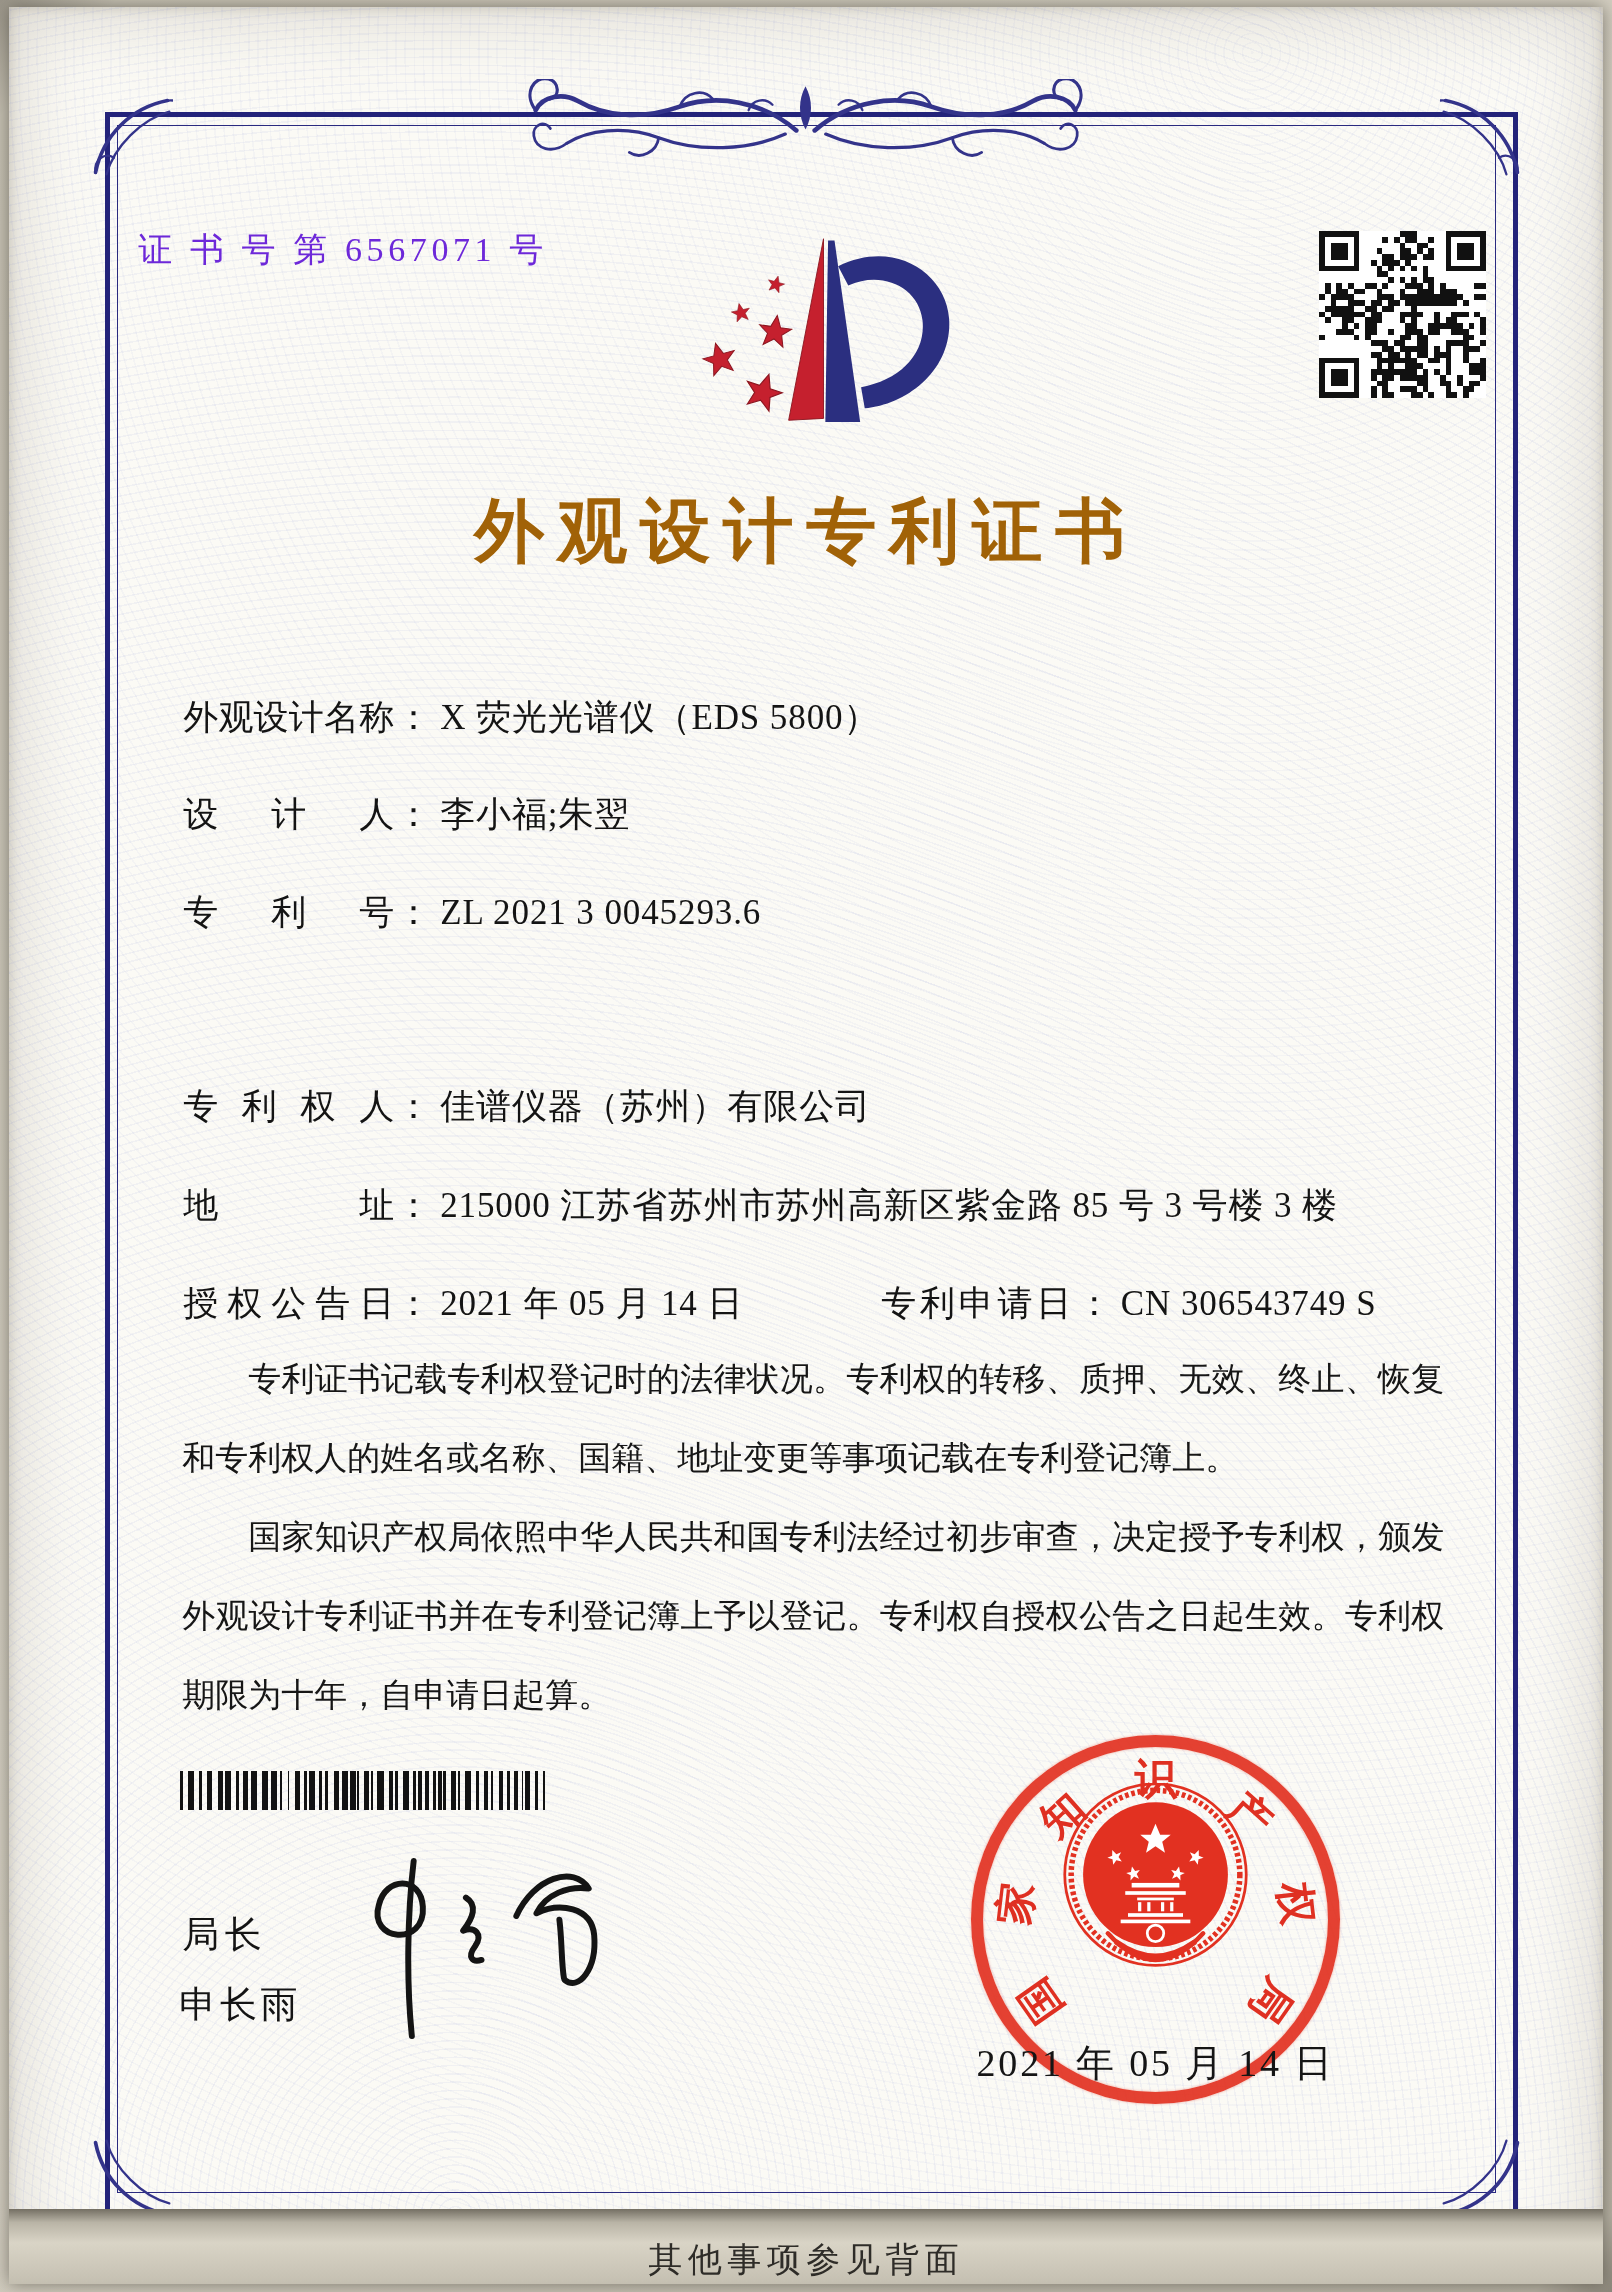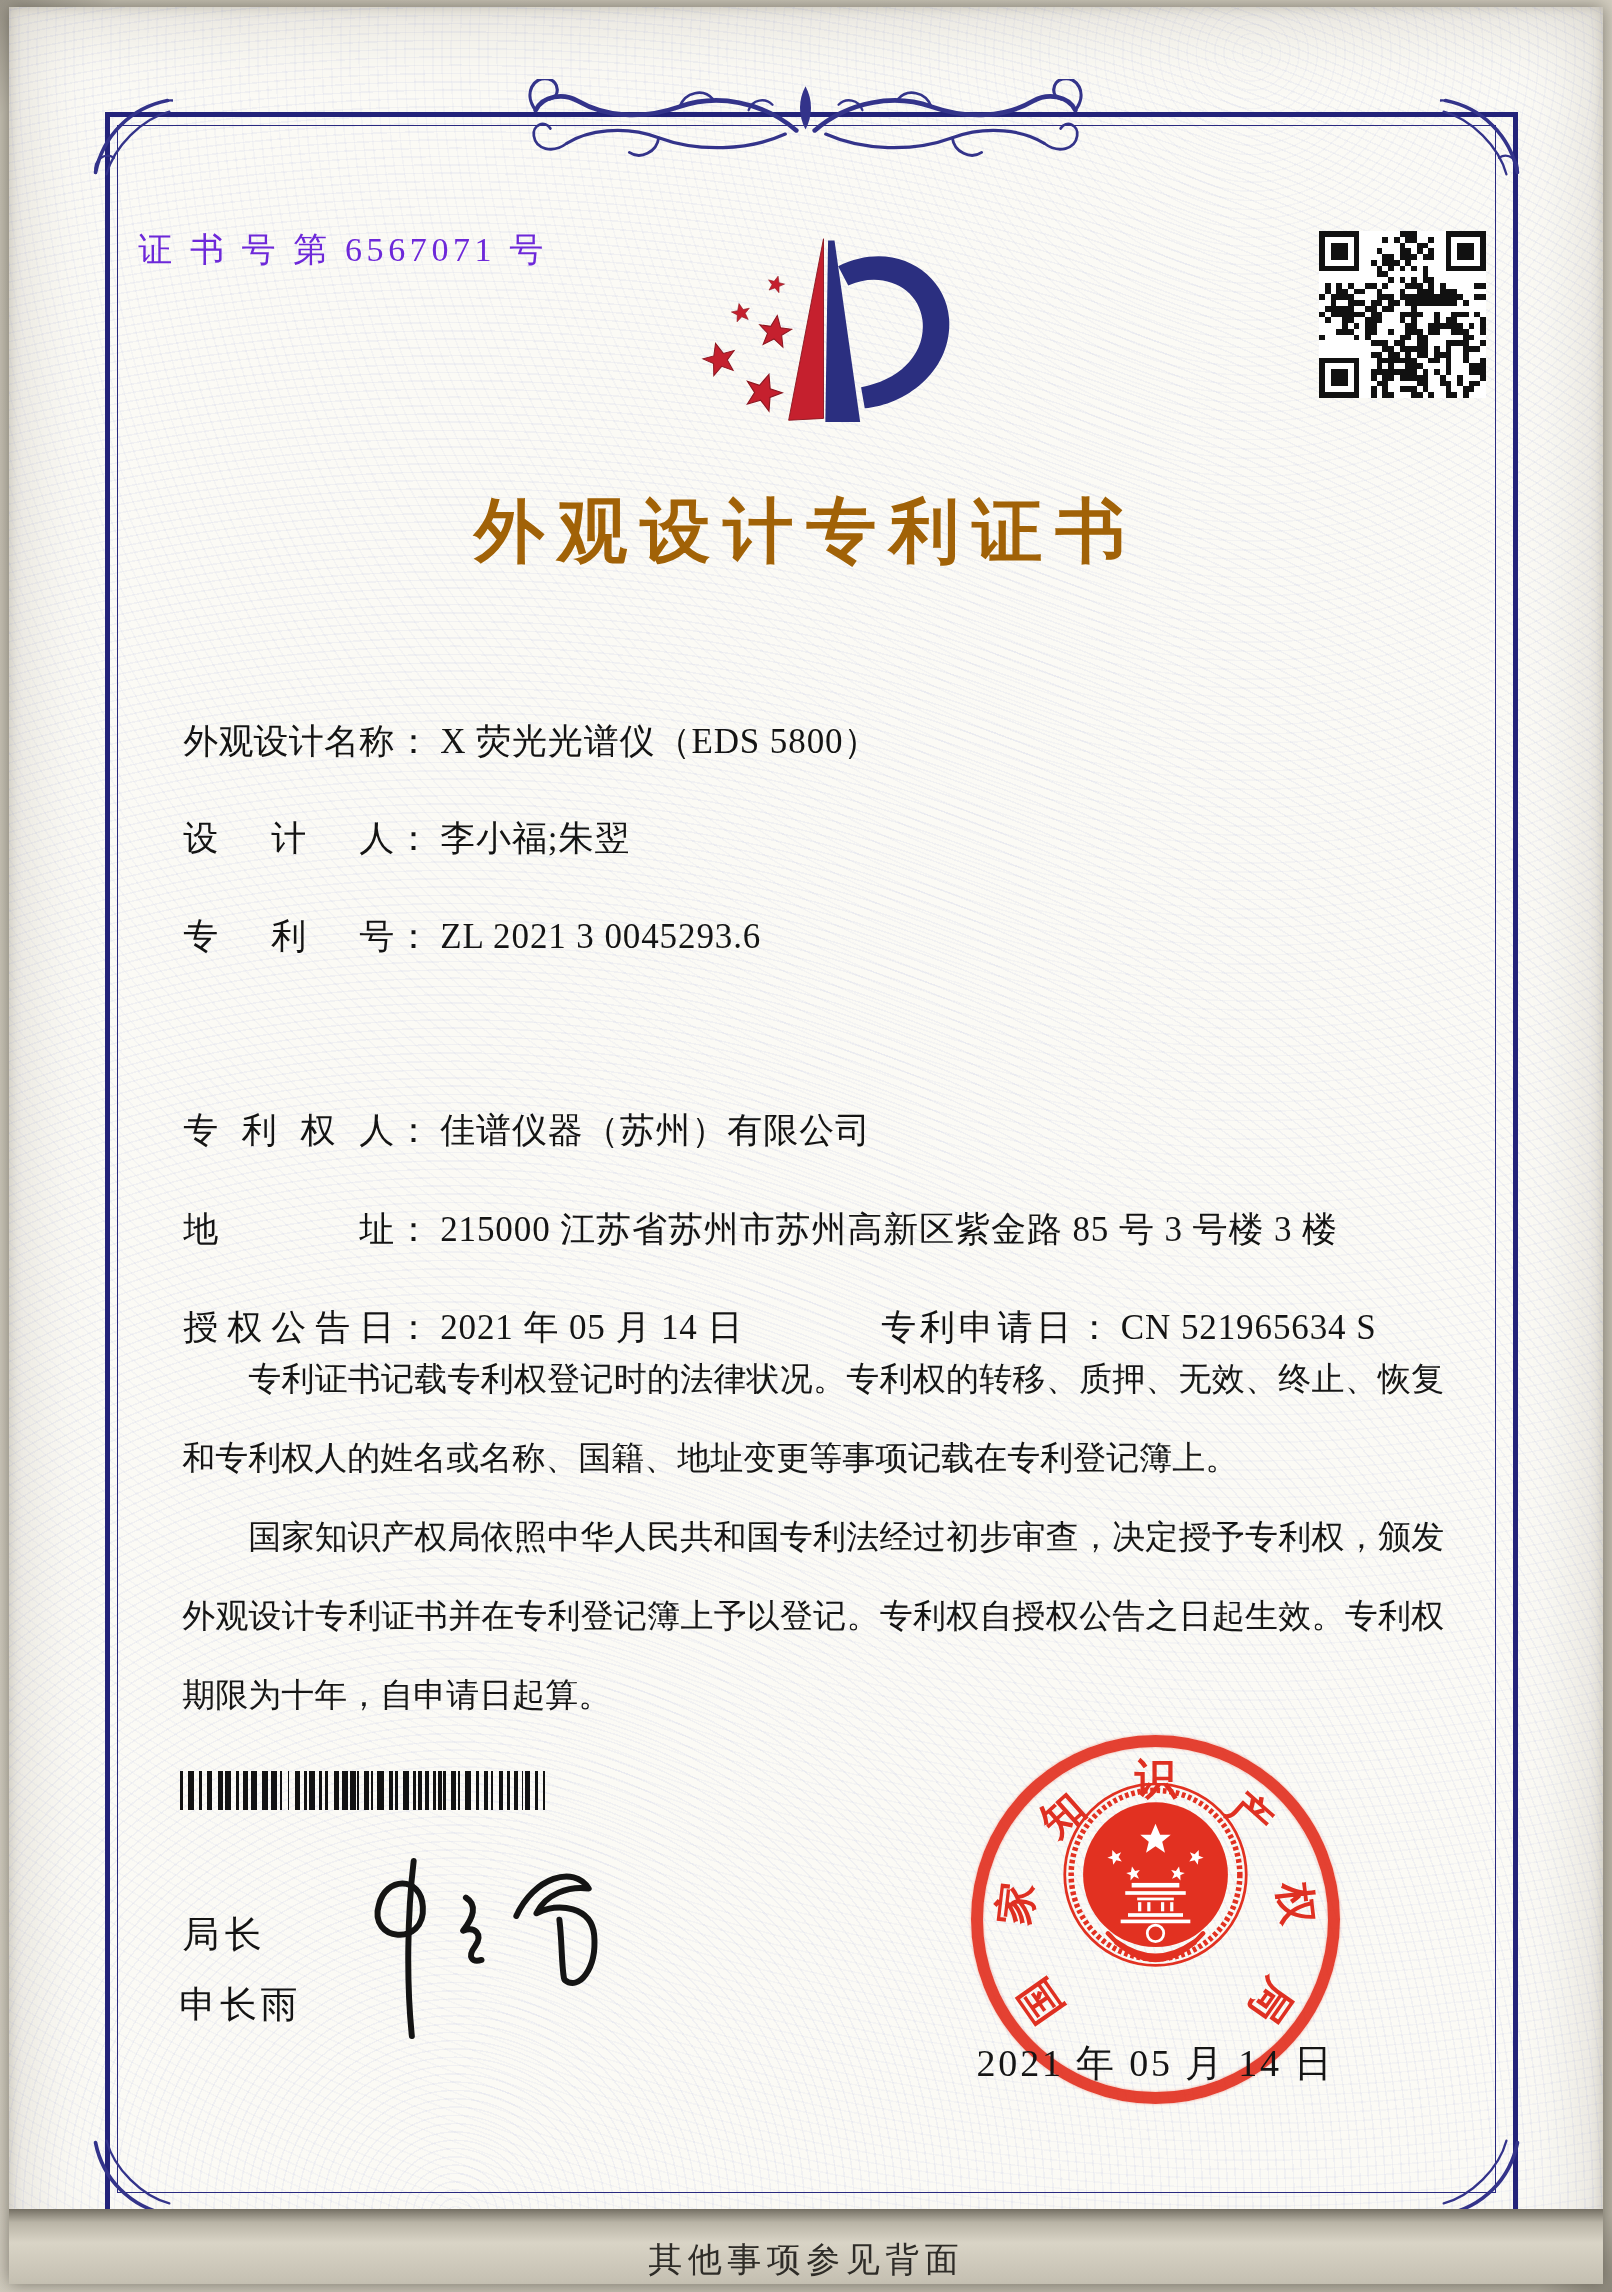--- a/index.html
+++ b/index.html
@@ -19,21 +19,21 @@
     background:
       repeating-radial-gradient(circle at 28% 97%, rgba(110,125,205,.075) 0 1.5px, transparent 1.5px 8.3px),
       repeating-radial-gradient(circle at 78% 2%, rgba(110,125,205,.05) 0 1.5px, transparent 1.5px 9.2px);
   }
   .frame-outer{position:absolute;left:96px;top:105px;width:1403px;height:2092px;border:5.5px solid #23237a;}
   .frame-inner{position:absolute;left:108px;top:118px;width:1377px;height:2066px;border:1.8px solid #2a2a80;}
   .abs{position:absolute;}
   .cert-no{left:129px;top:220px;font-size:34px;color:#6d28d9;letter-spacing:4.6px;}
   .title{left:0;right:0;top:478px;text-align:center;font-size:70px;font-weight:bold;color:#a16207;letter-spacing:13px;margin:0;}
   .row{left:174px;font-size:35px;color:#141414;white-space:nowrap;}
-  .flabel{display:inline-block;width:211px;text-align:justify;text-align-last:justify;margin-top:24px;}
+  .flabel{display:inline-block;width:211px;text-align:justify;text-align-last:justify;}
   .fcolon{margin:0 9.2px 0 1.8px;}
   .fvalue{letter-spacing:0.9px;text-align:center;}
   .group2{margin-left:138px;}
   .flabel2{letter-spacing:3.7px;}
   .bodytext{left:173px;top:1333px;width:1262px;font-size:33px;line-height:79px;color:#161616;text-align:justify;}
   .bodytext p{margin:0;text-indent:2em;}
   .barcode{left:171px;top:1764px;width:377px;height:39px;display:flex;align-items:stretch;}
   .barcode div{background:#121212;height:100%;}
   .sig-title{left:173px;top:1903px;font-size:37px;color:#141414;letter-spacing:5.5px;}
   .sig-name{left:170px;top:1973px;font-size:37px;color:#141414;letter-spacing:3.7px;}
@@ -450,21 +450,21 @@
   <div class="abs row" style="top:882px">
     <span class="flabel">专利号</span><span class="fcolon">：</span><span class="fvalue">ZL 2021 3 0045293.6</span>
   </div>
   <div class="abs row" style="top:1076px">
     <span class="flabel">专利权人</span><span class="fcolon">：</span><span class="fvalue">佳谱仪器（苏州）有限公司</span>
   </div>
   <div class="abs row" style="top:1175px">
     <span class="flabel">地址</span><span class="fcolon">：</span><span class="fvalue">215000 江苏省苏州市苏州高新区紫金路 85 号 3 号楼 3 楼</span>
   </div>
   <div class="abs row" style="top:1273px">
-    <span class="flabel">授权公告日</span><span class="fcolon">：</span><span class="fvalue">2021 年 05 月 14 日</span><span class="group2"><span class="flabel2">专利申请日</span><span class="fcolon">：</span><span class="fvalue">CN 521965634 S</span></span>
+    <span class="flabel">授权公告日</span><span class="fcolon">：</span><span class="fvalue">2021 年 05 月 14 日</span><span class="group2"><span class="flabel2">专利申请日</span><span class="fcolon">：</span><span class="fvalue">CN 306543749 S</span></span>
   </div>
 
   <div class="abs bodytext">
     <p>专利证书记载专利权登记时的法律状况。专利权的转移、质押、无效、终止、恢复和专利权人的姓名或名称、国籍、地址变更等事项记载在专利登记簿上。</p>
     <p>国家知识产权局依照中华人民共和国专利法经过初步审查，决定授予专利权，颁发外观设计专利证书并在专利登记簿上予以登记。专利权自授权公告之日起生效。专利权期限为十年，自申请日起算。</p>
   </div>
 
   <div class="abs barcode" id="barcode">
       <div style="width: 2.8px; margin-right: 5.5px;"></div>
       <div style="width: 5.5px; margin-right: 5.5px;"></div>

